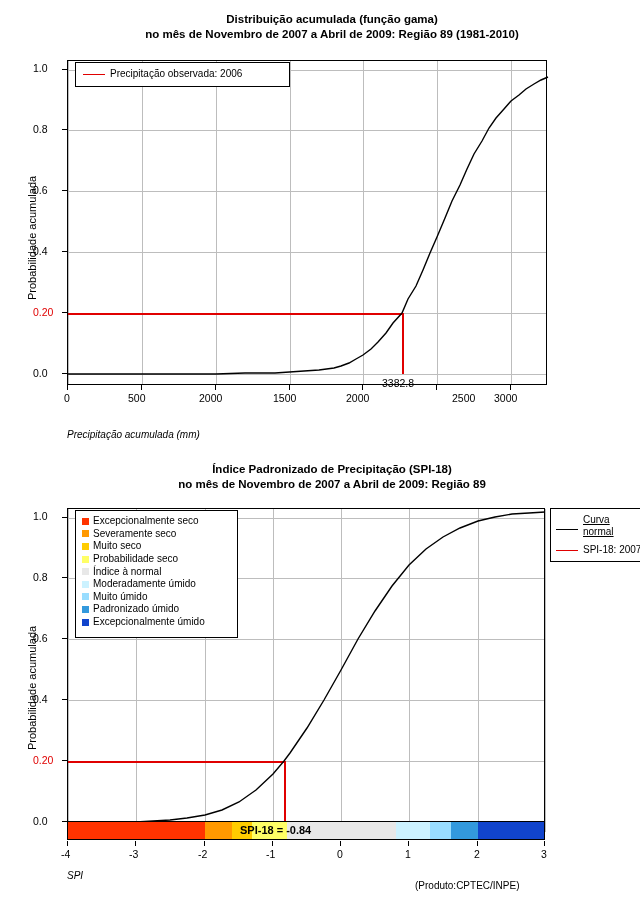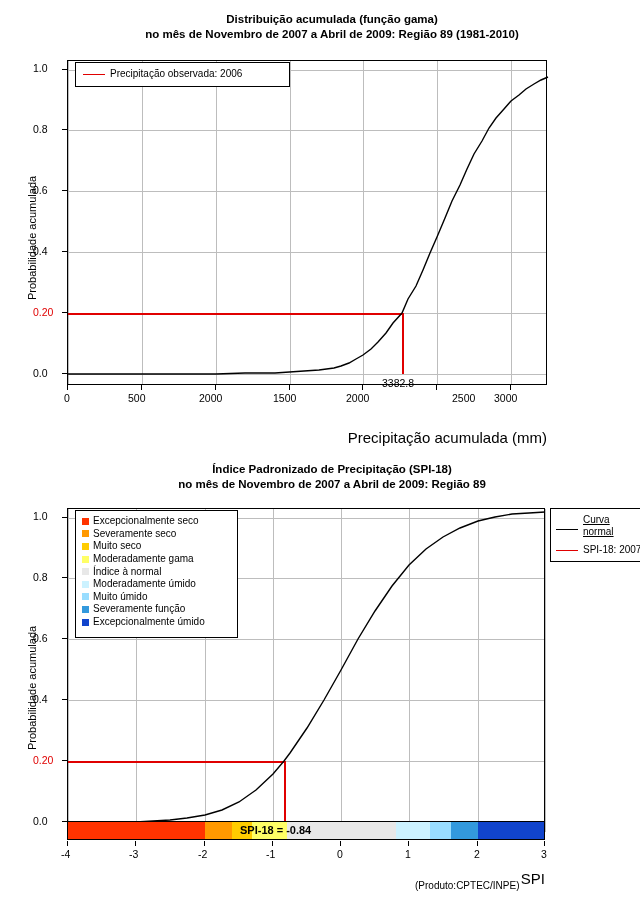--- a/index.html
+++ b/index.html
@@ -7,21 +7,21 @@
   .panel{position:absolute;left:12px;width:640px;}
   .title{text-align:center;font-size:11.5px;font-weight:bold;line-height:15px;}
   .plot-area{position:absolute;border:1px solid #000;background:#fff;box-sizing:border-box;}
   .gridline{position:absolute;background:#bdbdbd;}
   .gridline.h{height:1px;left:0;right:0;}
   .gridline.v{width:1px;top:0;bottom:0;}
   .tick{position:absolute;background:#000;}
   .tick.x{width:1px;height:5px;}
   .tick.y{height:1px;width:5px;}
   .ticklabel{position:absolute;font-size:10.5px;color:#000;white-space:nowrap;}
-  .axis-title{position:absolute;font-size:15px;text-align:right;}
+  .axis-title{position:absolute;font-size:10px;text-align:left;font-style:italic;}
   .ylab{position:absolute;font-size:11px;transform-origin:0 0;transform:rotate(-90deg);white-space:nowrap;}
   .legendbox{position:absolute;background:#fff;border:1px solid #000;box-sizing:border-box;}
   .legend-item{display:flex;align-items:center;font-size:10px;line-height:12px;height:12.6px;}
   .legend-swatch{width:7px;height:7px;margin-right:4px;flex:0 0 auto;}
   .legend-line{width:22px;height:0;border-top:1.6px solid #000;margin-right:5px;flex:0 0 auto;}
   .red{color:#e00000;}
   .redline{position:absolute;background:#e00000;}
   .annot{position:absolute;font-size:10.5px;white-space:nowrap;}
   .curve{position:absolute;left:0;top:0;overflow:visible;}
   .catbar{position:absolute;display:flex;box-sizing:border-box;}
@@ -191,37 +191,37 @@
     <div class="legend-item">
       <span class="legend-swatch" style="background:#ff9900;"></span>
       <span>Severamente seco</span>
     </div>
     <div class="legend-item">
       <span class="legend-swatch" style="background:#ffcc00;"></span>
       <span>Muito seco</span>
     </div>
     <div class="legend-item">
       <span class="legend-swatch" style="background:#ffff66;"></span>
-      <span>Moderadamente gama</span>
+      <span>Probabilidade seco</span>
     </div>
     <div class="legend-item">
       <span class="legend-swatch" style="background:#e8e8e8;"></span>
       <span>Índice à normal</span>
     </div>
     <div class="legend-item">
       <span class="legend-swatch" style="background:#ccf2ff;"></span>
       <span>Moderadamente úmido</span>
     </div>
     <div class="legend-item">
       <span class="legend-swatch" style="background:#99ddff;"></span>
       <span>Muito úmido</span>
     </div>
     <div class="legend-item">
       <span class="legend-swatch" style="background:#3399dd;"></span>
-      <span>Severamente função</span>
+      <span>Padronizado úmido</span>
     </div>
     <div class="legend-item">
       <span class="legend-swatch" style="background:#1144cc;"></span>
       <span>Excepcionalmente úmido</span>
     </div>
   </div>
 
   <div class="legendbox" style="left:538px;top:58px;width:100px;height:54px;padding:5px 5px;">
     <div class="legend-item" style="height:auto;align-items:center;text-decoration:underline;">
       <span class="legend-line" style="border-top-color:#000000;margin-top:6px;"></span>

